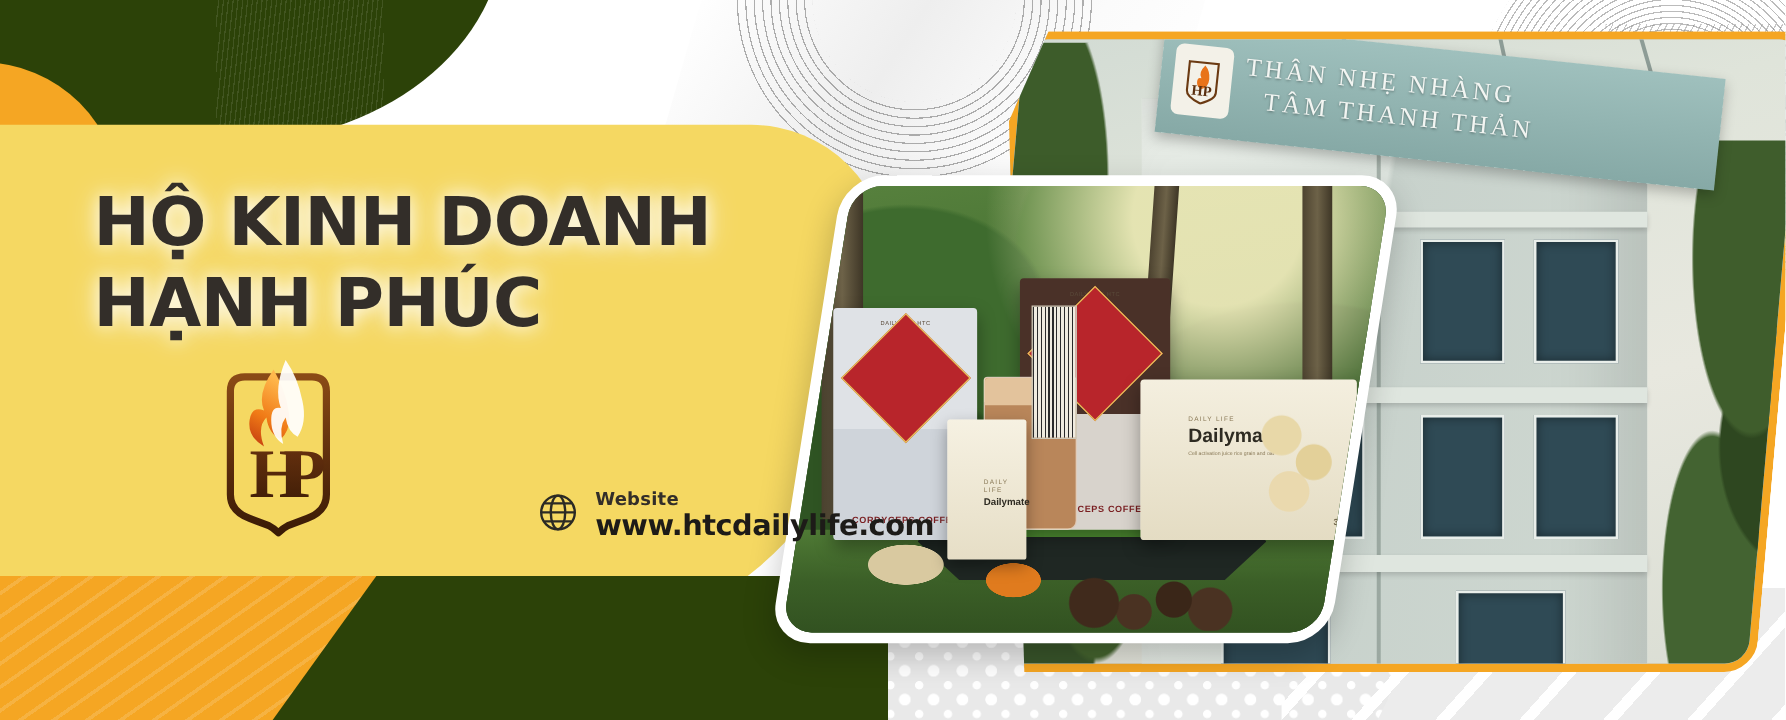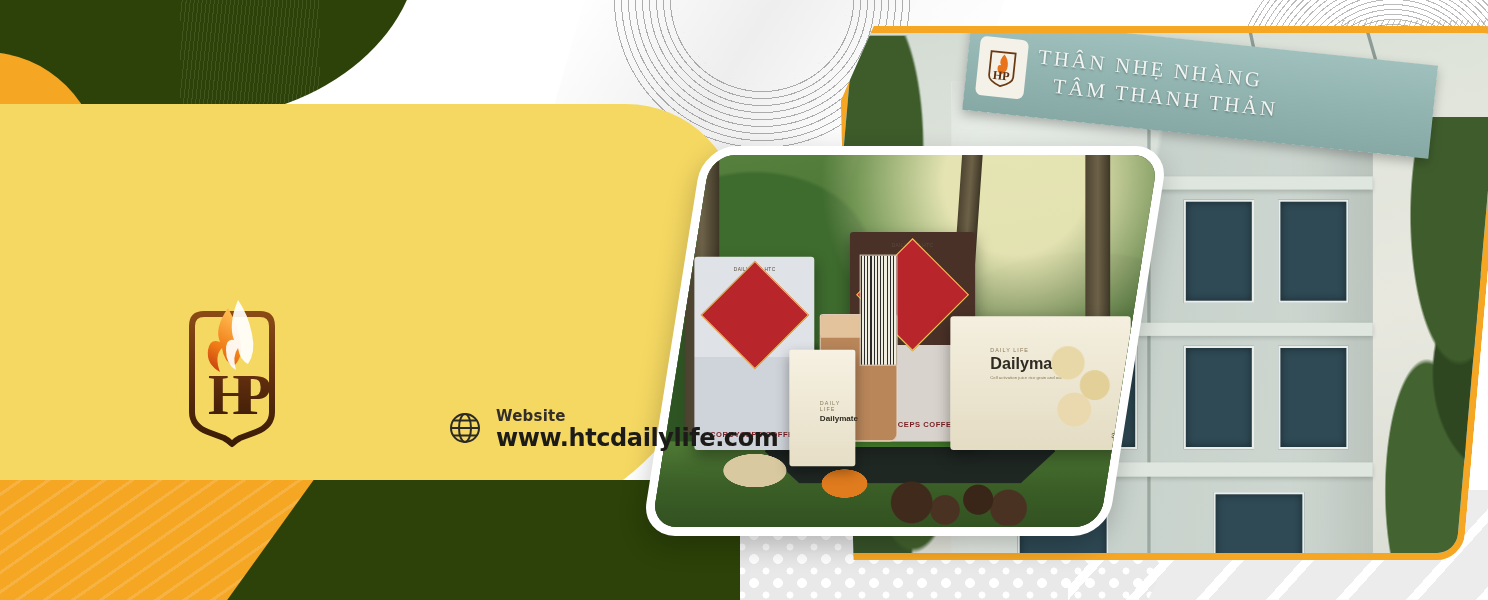--- a/index.html
+++ b/index.html
@@ -479,20 +479,24 @@
         <div class="dm-brand">DAILY LIFE</div>
         <div class="dm-name">Dailymate</div>
         <div class="dm-sub">Cell activation juice rice grain and oat</div>
         <div class="dm-count">30</div>
       </div>
     </div>
   </div>
 
   <div class="content">
 
+    <h1 class="headline">
+      <span>HỘ KINH DOANH</span>
+      <span>HẠNH PHÚC</span>
+    </h1>
 
     <div class="logo">
       <svg width="108" height="186" viewBox="0 0 108 186" fill="none">
         <defs>
           <linearGradient id="crestGrad" x1="0" y1="0" x2="0" y2="1">
             <stop offset="0%" stop-color="#8a4a16"></stop>
             <stop offset="55%" stop-color="#5c2d0c"></stop>
             <stop offset="100%" stop-color="#3a1b06"></stop>
           </linearGradient>
           <linearGradient id="flameGrad" x1="0" y1="1" x2="0.3" y2="0">

